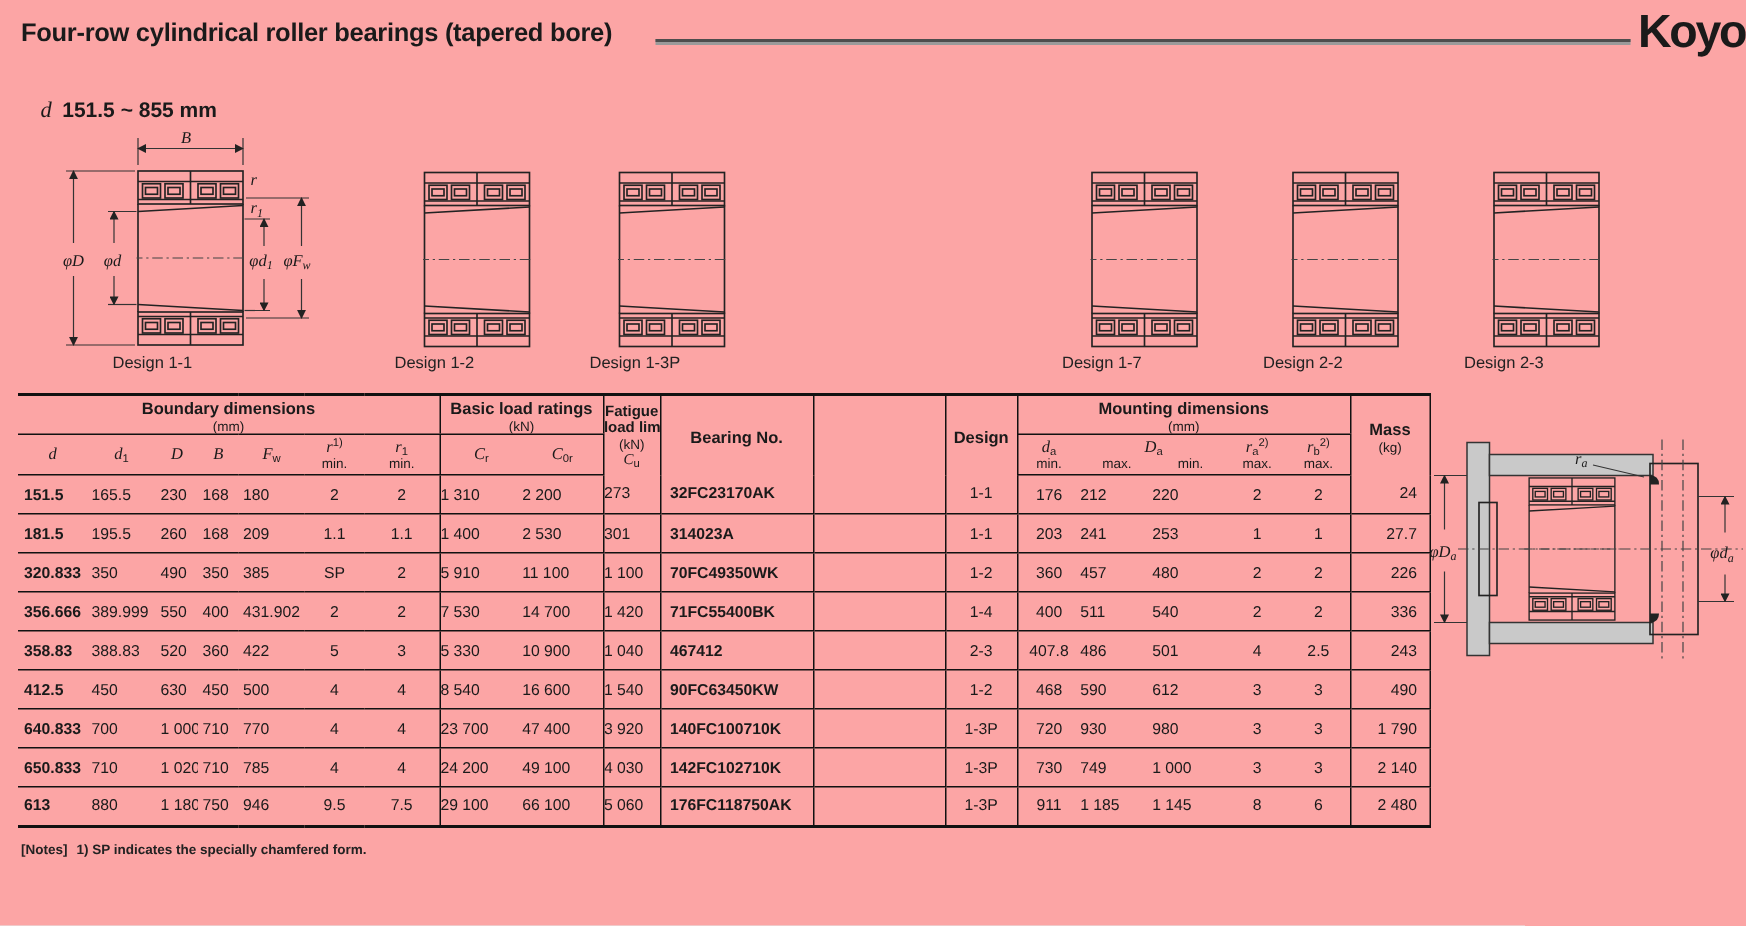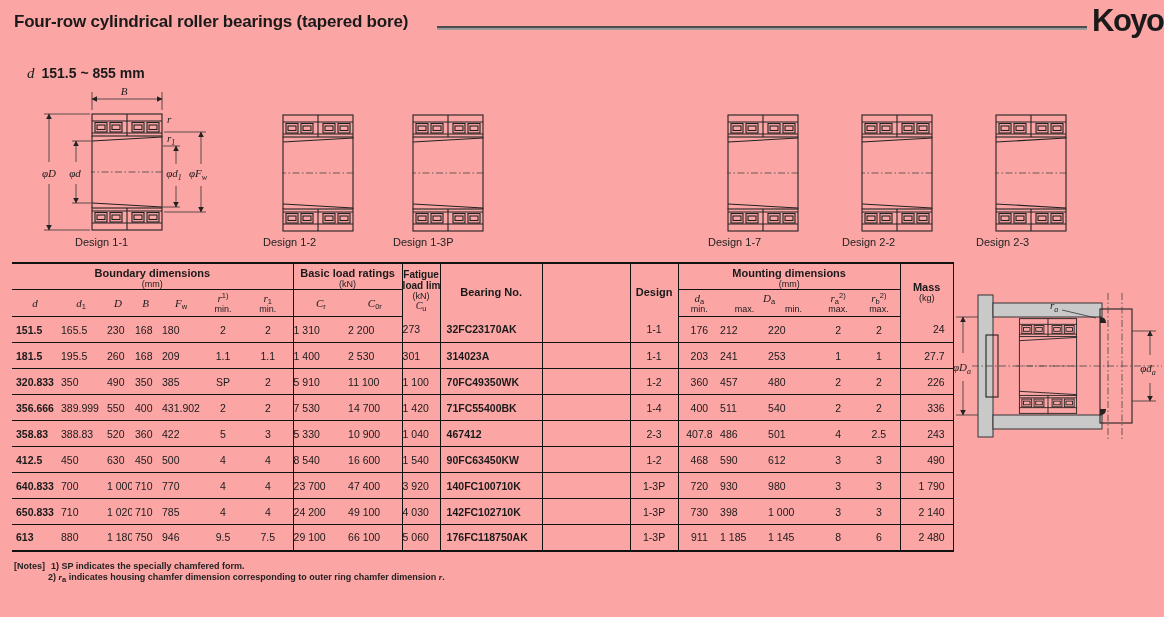--- a/index.html
+++ b/index.html
@@ -415,21 +415,21 @@
           <td class="c-l">785</td>
           <td class="c-c">4</td>
           <td class="c-c">4</td>
           <td class="c-r vl">24 200</td>
           <td class="c-r">49 100</td>
           <td class="c-r vl">4 030</td>
           <td class="c-no vl">142FC102710K</td>
           <td class="vl"></td>
           <td class="c-c vl">1-3P</td>
           <td class="c-c vl">730</td>
-          <td class="c-r">398</td>
+          <td class="c-r">749</td>
           <td class="c-r">1 000</td>
           <td class="c-c">3</td>
           <td class="c-c">3</td>
           <td class="c-mass vl">2 140</td>
         </tr>
           <tr>
           <td class="c-d">613</td>
           <td class="c-l">880</td>
           <td class="c-l">1 180</td>
           <td class="c-l">750</td>
@@ -477,16 +477,15 @@
 
     <line class="thin" x1="182" y1="40" x2="206" y2="40"></line>
     <line class="thin" x1="182" y1="110" x2="206" y2="110"></line>
     <line class="thin" x1="200" y1="40" x2="200" y2="64" marker-start="url(#ar)"></line>
     <line class="thin" x1="200" y1="92" x2="200" y2="110" marker-end="url(#ar)"></line>
     <text x="198" y="81" text-anchor="middle"><tspan>φd</tspan><tspan class="subsp" dy="2.5">a</tspan></text>
   </svg>
 
   <div class="notes">
     <div><span class="nlabel">[Notes]</span><span>1) SP indicates the specially chamfered form.</span></div>
-    <div class="ind"><span>2)</span> <span class="sy">r</span><sub>a</sub> <span>indicates housing chamfer dimension corresponding to outer ring chamfer dimension</span> <span class="sy">r</span><span>.</span></div>
   </div>
 
 </div>
 
 </body></html>

